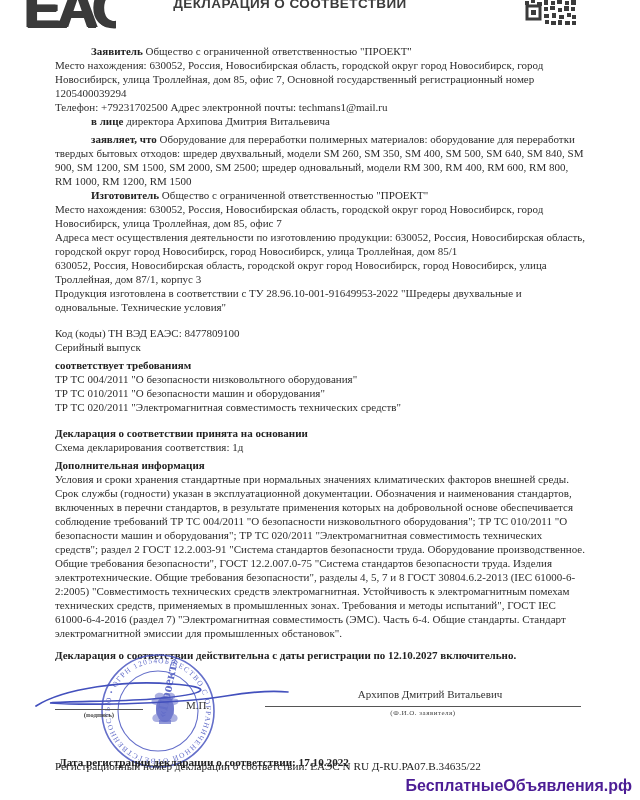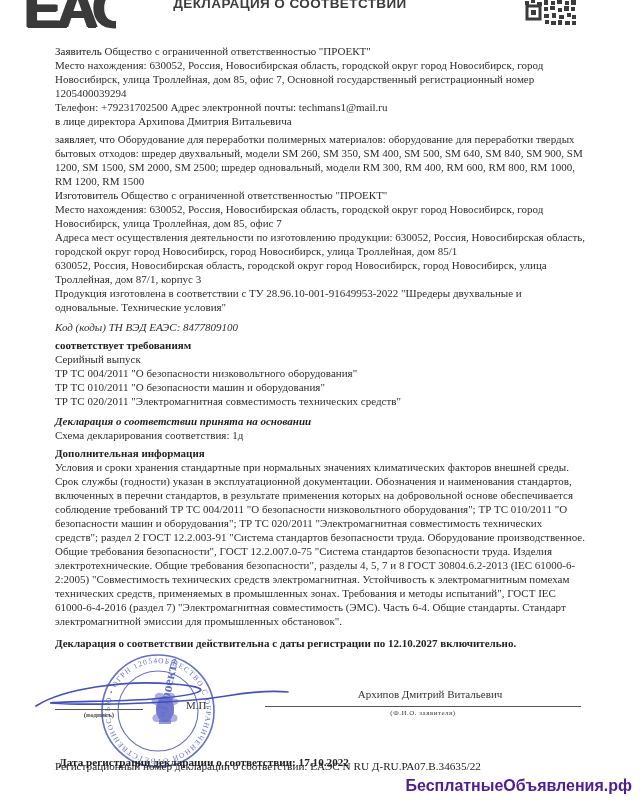--- a/index.html
+++ b/index.html
@@ -21,23 +21,23 @@
   }
   .qr-wrap{position:absolute;left:524px;top:0;width:54px;height:27px;overflow:hidden;}
   .qr-wrap svg{position:absolute;top:-27px;left:0;}
   
   .content{
     position:absolute;left:55px;top:44px;width:533px;
     font-size:11px;line-height:14px;
   }
   .p{margin:0;}
   .g4{margin-top:4px;}
-  .g6{margin-top:6px;font-style:italic;}
+  .g6{margin-top:12px;}
   .g8{margin-top:8px;}
-  .bl{font-weight:normal;color:#222;}
+  .bl{font-weight:bold;color:#222;margin-left:36px;}
   .bline{font-weight:bold;color:#222;}
   
   .sig-squiggle{position:absolute;left:30px;top:676px;}
   .stamp{position:absolute;left:99px;top:652px;opacity:.85;}
   .sig-line-left{position:absolute;left:55px;top:709px;width:88px;border-top:1.2px solid #555;}
   .sig-caption-left{
     position:absolute;left:55px;top:711px;width:88px;text-align:center;
     font-size:7px;color:#444;font-weight:bold;
   }
   .mp-label{position:absolute;left:186px;top:699px;font-size:11px;color:#333;}
@@ -107,23 +107,23 @@
 
     <div class="p g4"><span class="bl">заявляет, что</span><span> Оборудование для переработки полимерных материалов: оборудование для переработки твердых бытовых отходов: шредер двухвальный, модели SM 260, SM 350, SM 400, SM 500, SM 640, SM 840, SM 900, SM 1200, SM 1500, SM 2000, SM 2500; шредер одновальный, модели RM 300, RM 400, RM 600, RM 800, RM 1000, RM 1200, RM 1500</span></div>
 
     <div class="p"><span class="bl">Изготовитель</span><span> Общество с ограниченной ответственностью "ПРОЕКТ"</span></div>
     <div class="p">Место нахождения: 630052, Россия, Новосибирская область, городской округ город Новосибирск, город Новосибирск, улица Троллейная, дом 85, офис 7</div>
     <div class="p">Адреса мест осуществления деятельности по изготовлению продукции: 630052, Россия, Новосибирская область, городской округ город Новосибирск, город Новосибирск, улица Троллейная, дом 85/1</div>
     <div class="p">630052, Россия, Новосибирская область, городской округ город Новосибирск, город Новосибирск, улица Троллейная, дом 87/1, корпус 3</div>
     <div class="p">Продукция изготовлена в соответствии с ТУ 28.96.10-001-91649953-2022 "Шредеры двухвальные и одновальные. Технические условия"</div>
 
     <div class="p g6">Код (коды) ТН ВЭД ЕАЭС: 8477809100</div>
+    <div class="p">Серийный выпуск</div>
+
     <div class="p g4 bline">соответствует требованиям</div>
-
-    <div class="p">Серийный выпуск</div>
     <div class="p">ТР ТС 004/2011 "О безопасности низковольтного оборудования"</div>
     <div class="p">ТР ТС 010/2011 "О безопасности машин и оборудования"</div>
     <div class="p">ТР ТС 020/2011 "Электромагнитная совместимость технических средств"</div>
 
     <div class="p g6 bline">Декларация о соответствии принята на основании</div>
     <div class="p">Схема декларирования соответствия: 1д</div>
 
     <div class="p g4 bline">Дополнительная информация</div>
     <div class="p">Условия и сроки хранения стандартные при нормальных значениях климатических факторов внешней среды. Срок службы (годности) указан в эксплуатационной документации. Обозначения и наименования стандартов, включенных в перечни стандартов, в результате применения которых на добровольной основе обеспечивается соблюдение требований ТР ТС 004/2011 "О безопасности низковольтного оборудования"; ТР ТС 010/2011 "О безопасности машин и оборудования"; ТР ТС 020/2011 "Электромагнитная совместимость технических средств"; раздел 2 ГОСТ 12.2.003-91 "Система стандартов безопасности труда. Оборудование производственное. Общие требования безопасности", ГОСТ 12.2.007.0-75 "Система стандартов безопасности труда. Изделия электротехнические. Общие требования безопасности", разделы 4, 5, 7 и 8 ГОСТ 30804.6.2-2013 (IEC 61000-6-2:2005) "Совместимость технических средств электромагнитная. Устойчивость к электромагнитным помехам технических средств, применяемых в промышленных зонах. Требования и методы испытаний", ГОСТ IEC 61000-6-4-2016 (раздел 7) "Электромагнитная совместимость (ЭМС). Часть 6-4. Общие стандарты. Стандарт электромагнитной эмиссии для промышленных обстановок".</div>
 

